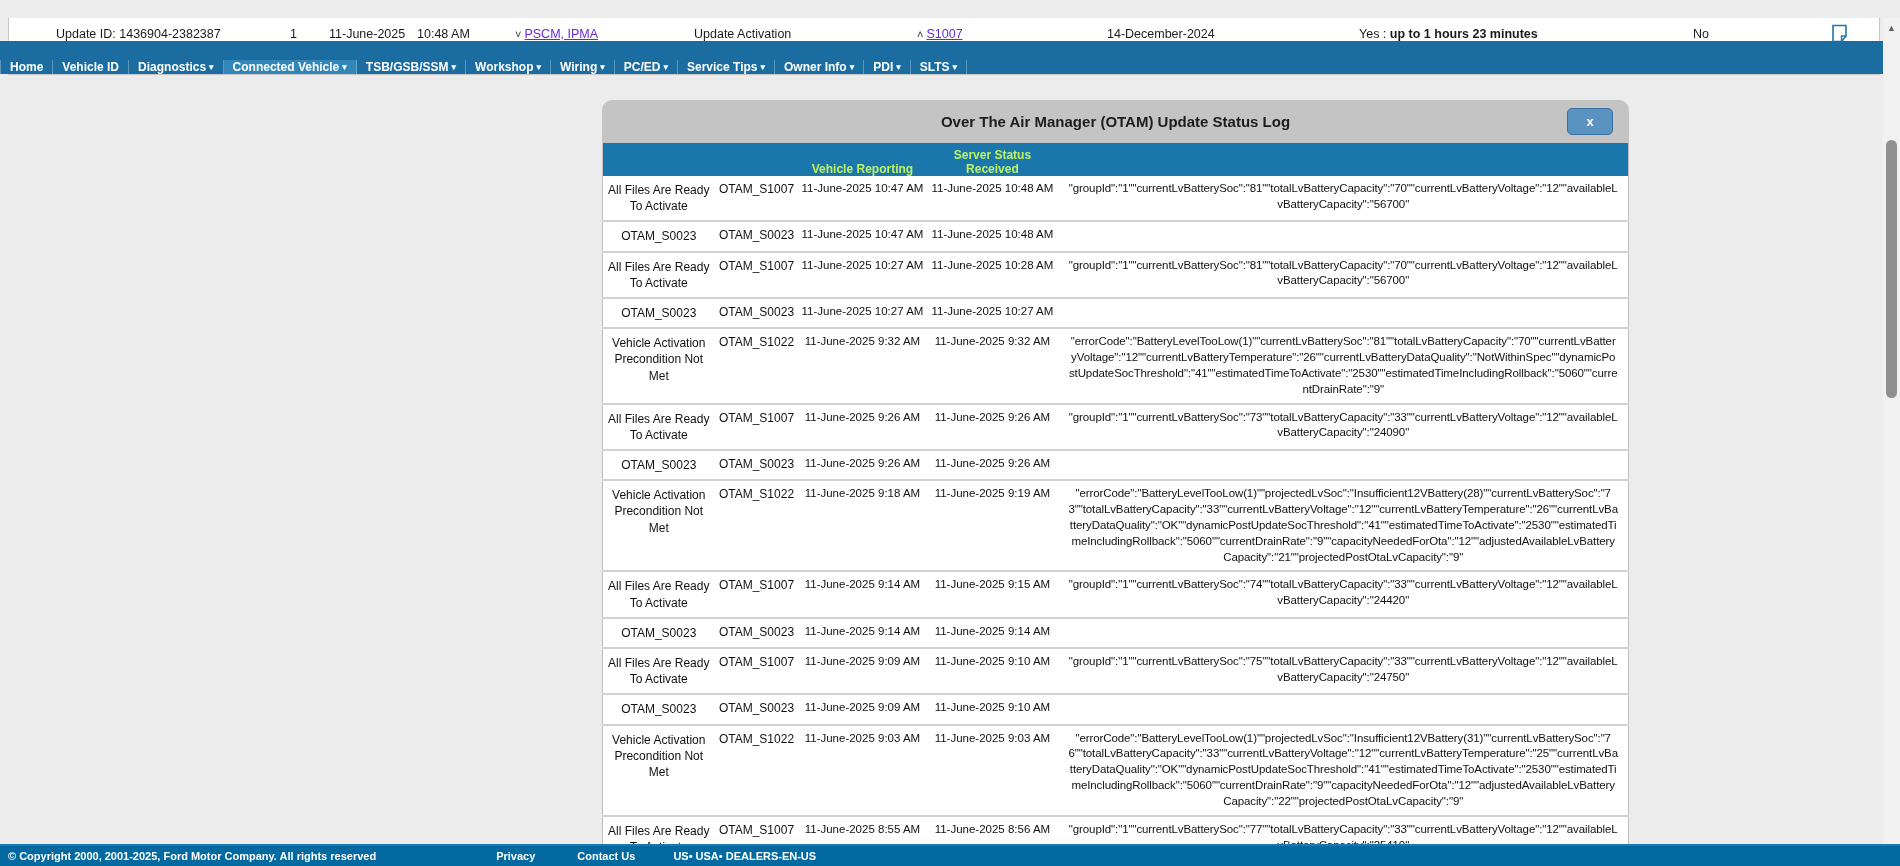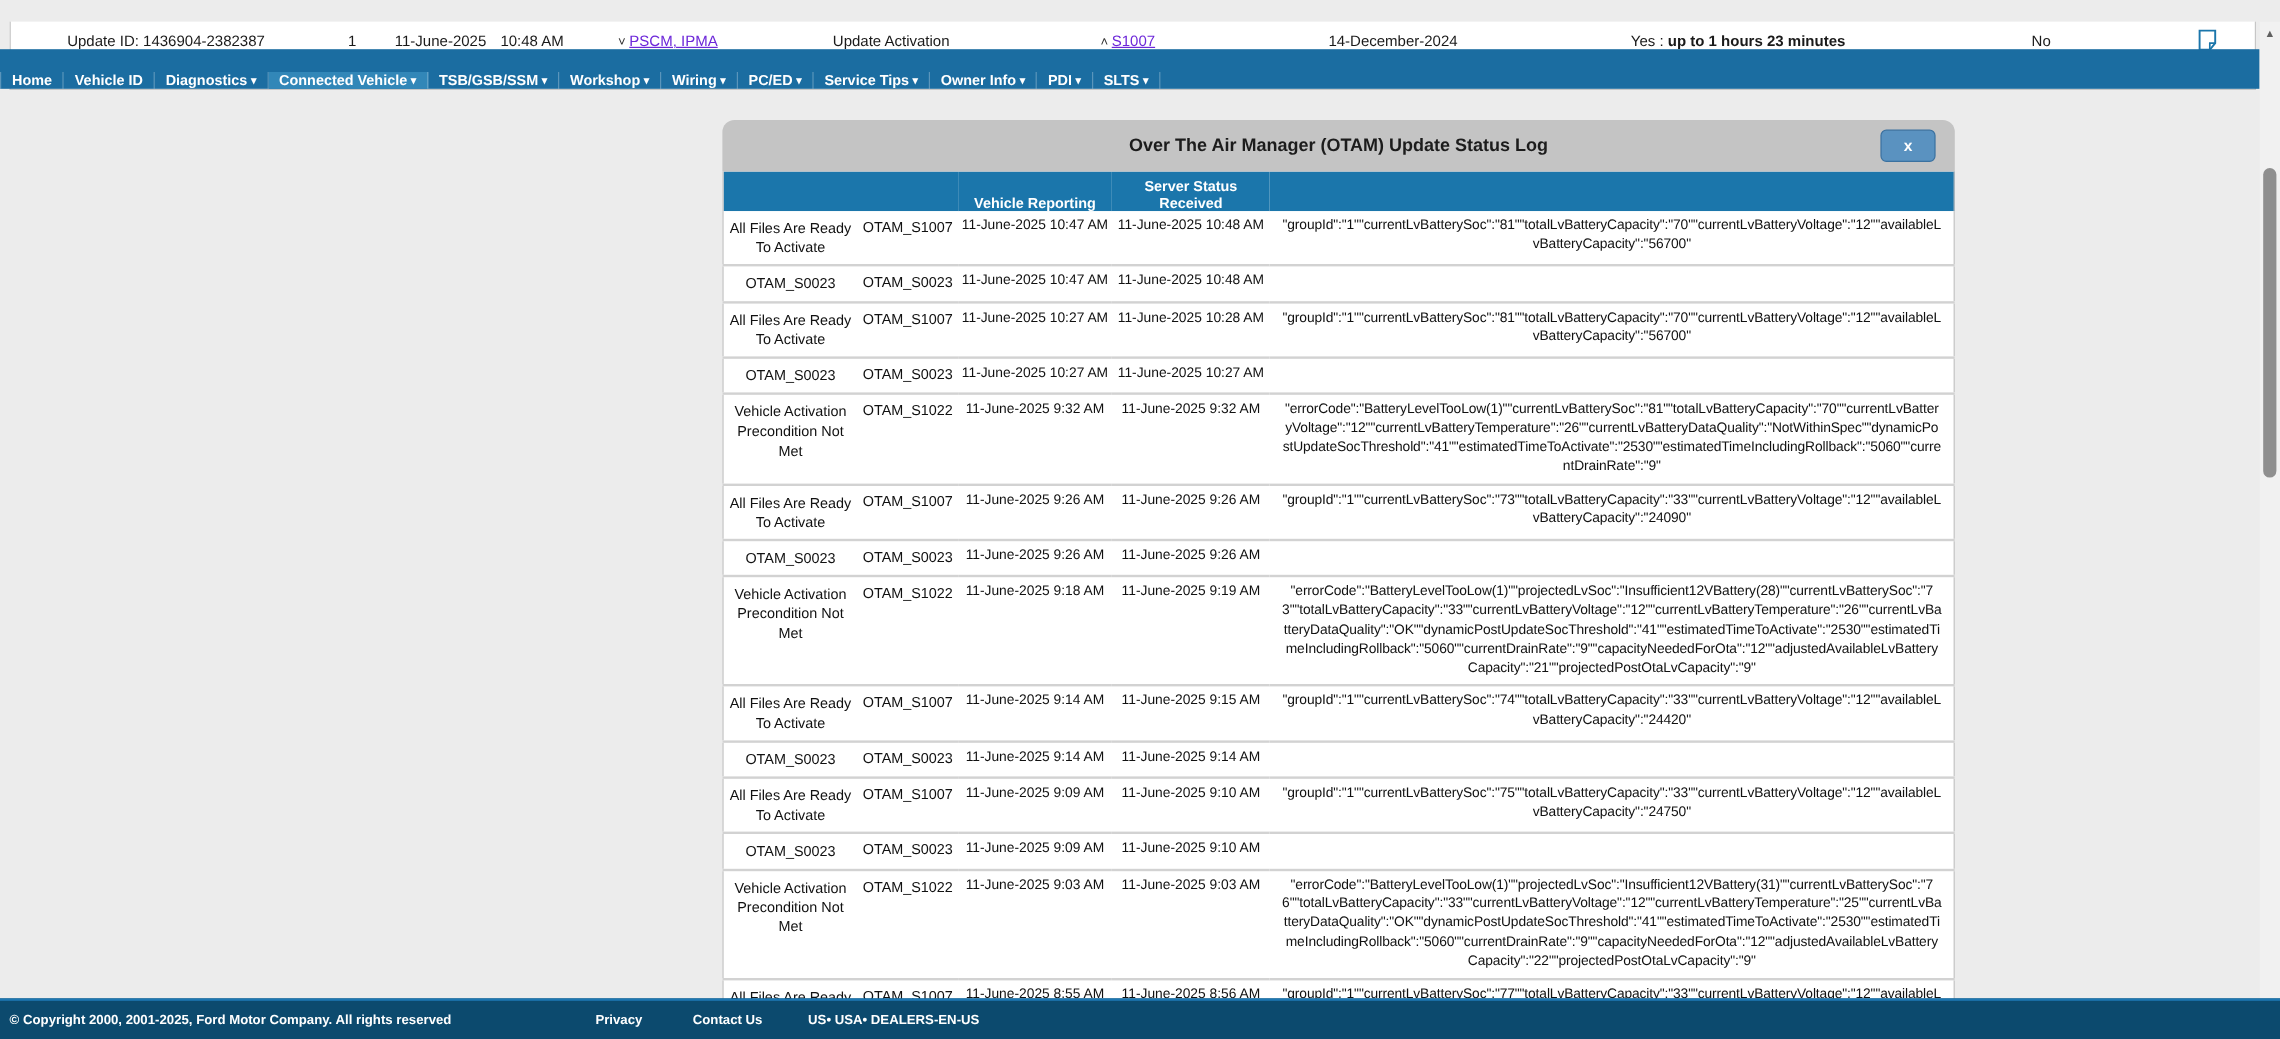--- a/index.html
+++ b/index.html
@@ -32,34 +32,34 @@
   .modal-header { background:#c4c4c4; height:43px; border-radius:10px 10px 0 0;
                   position:relative; display:flex; align-items:center; justify-content:center; }
   .modal-title { font-size:15px; font-weight:bold; color:#1c1c1c; }
   .modal-close { position:absolute; right:16px; top:8px; width:46px; height:27px;
                  background:#5a92c0; border:1px solid #3a71a0; border-radius:5px;
                  color:#fff; font-weight:bold; font-size:13px; display:flex;
                  align-items:center; justify-content:center; cursor:pointer; }
 
   table.otam { width:100%; border-collapse:collapse; background:#fff;
                border-left:1px solid #c0c0c0; border-right:1px solid #c0c0c0; }
-  table.otam thead th { background:#1b76ab; color:#ffffff; font-size:12px; font-weight:bold;
+  table.otam thead th { background:#1b76ab; color:#bef264; font-size:12px; font-weight:bold;
                         padding:2px 2px; text-align:center; vertical-align:bottom; }
   table.otam thead tr.top th { padding-top:5px; padding-bottom:0; }
   table.otam thead tr.bottom th { padding-bottom:6px; }
   table.otam td { border-bottom:2px solid #d2d2d2; vertical-align:top; text-align:center;
                   font-size:12px; color:#111; padding:6px 3px; background:#fff; }
   table.otam td.date { white-space:nowrap; font-size:11.5px; }
   table.otam td.params { font-size:11.5px; line-height:1.38; word-break:break-all;
                          padding:5px 10px; letter-spacing:-0.1px; }
   table.otam td.dep { line-height:1.35; }
 
   
-  .footer { position:absolute; left:0; bottom:0; width:1900px; height:34px;
-            background:#0c4a6e; border-top:2px solid #1d77b2; display:flex;
+  .footer { position:absolute; left:0; bottom:0; width:1900px; height:22px;
+            background:#0369a1; border-top:2px solid #1d77b2; display:flex;
             align-items:center; color:#fff; font-size:11px; font-weight:bold; z-index:50; }
   .footer span, .footer a { white-space:nowrap; }
   .footer a { color:#fff; text-decoration:none; cursor:pointer; }
   .f-copy { margin-left:8px; }
   .f-privacy { margin-left:120px; }
   .f-contact { margin-left:42px; }
   .f-locale { margin-left:38px; }
 
   
   .scrollbar { position:absolute; top:18px; right:0; width:17px; height:827px;

